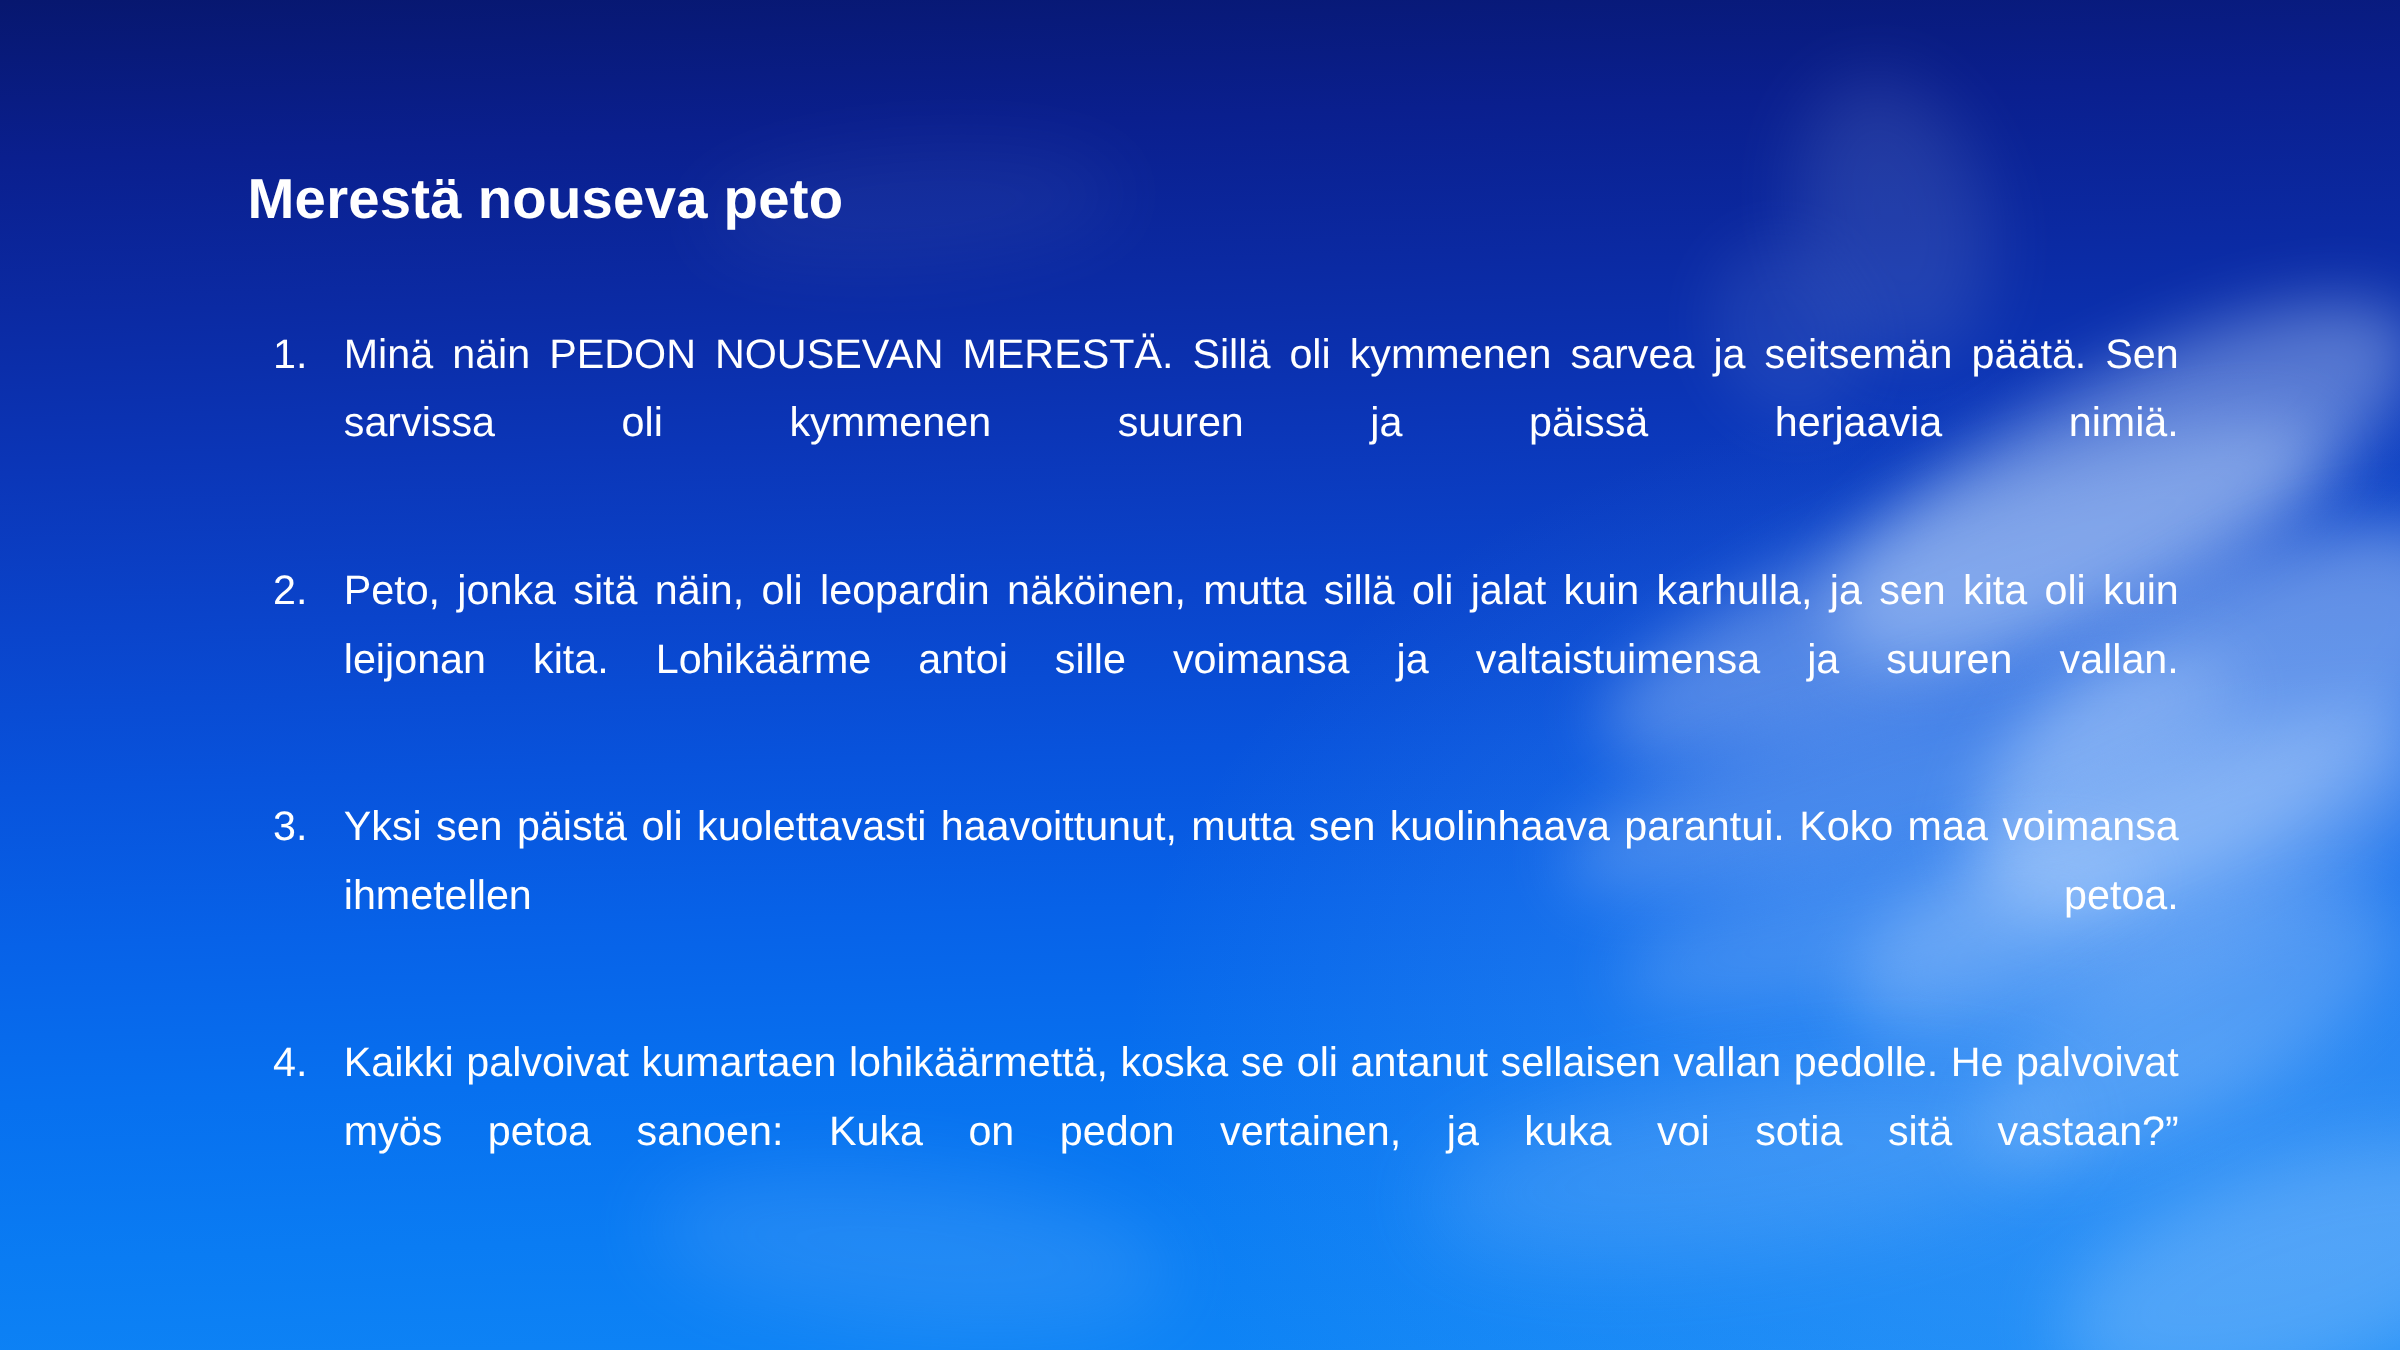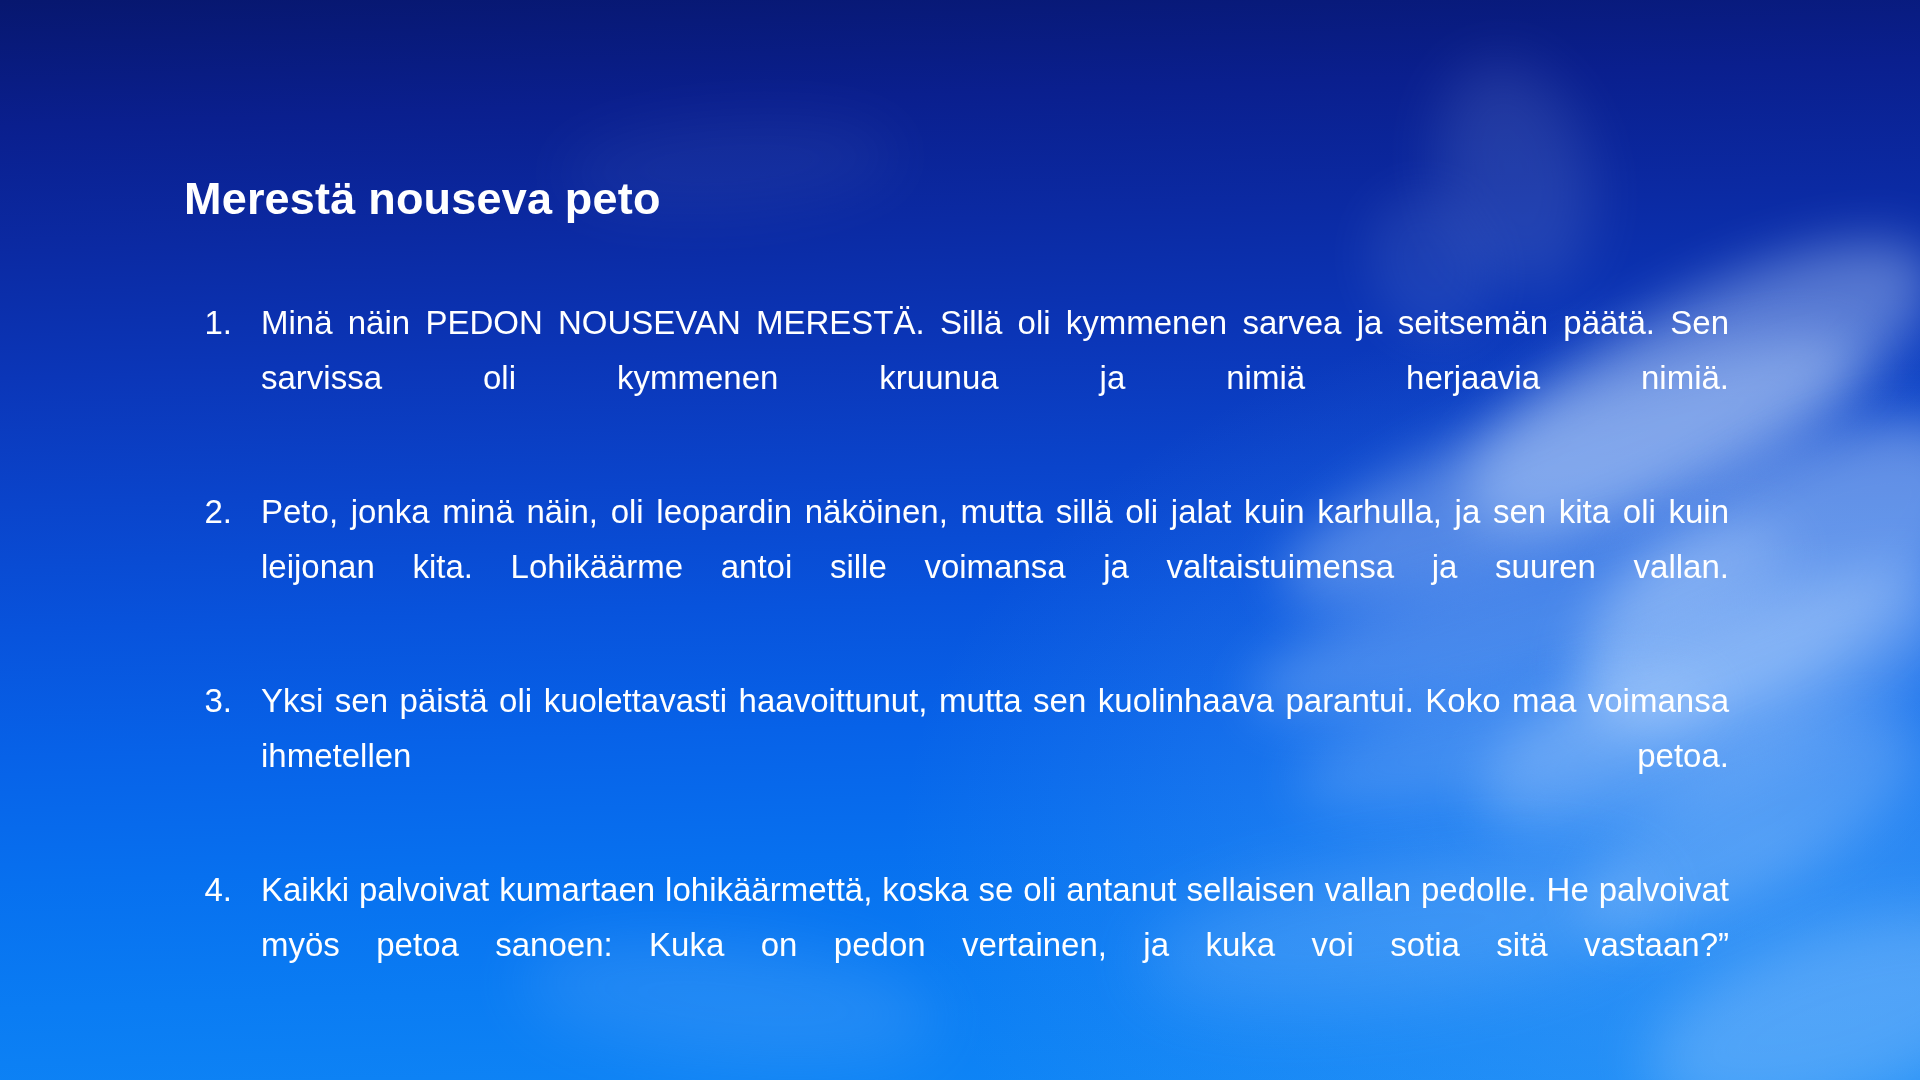--- a/index.html
+++ b/index.html
@@ -74,25 +74,24 @@
   .w11{ right: 430px;  top: 190px; width: 120px; height: 150px;
         transform: rotate(-20deg); opacity: .16; filter: blur(24px); }
   .w12{ left: 560px;   top: 120px; width: 340px; height: 90px;
         transform: rotate(-4deg);  opacity: .10; filter: blur(30px); }
   .w13{ right: -120px; top: 930px; width: 400px; height: 170px;
         transform: rotate(-18deg); opacity: .45; filter: blur(30px); }
 
   
   #content {
     position: absolute;
-    left: 184px;
+    left: 198px;
     top: 0;
     width: 1545px;
     height: 849px;
-    margin-top: 40px;
   }
 
   #slide-title {
     position: absolute;
     left: 0;
     top: 104px;
     font-size: 45px;
     font-weight: bold;
     color: #ffffff;
     letter-spacing: 0.2px;
@@ -168,26 +167,26 @@
   </div>
 
   <div id="content">
 
     <h1 id="slide-title">Merestä nouseva peto</h1>
 
     <ol id="beast-list">
 
       <li class="list-item">
         <span class="item-number">1.</span>
-        <span class="item-text">Minä näin PEDON NOUSEVAN MERESTÄ. Sillä oli kymmenen sarvea ja seitsemän päätä. Sen sarvissa oli kymmenen kruunua ja nimiä herjaavia nimiä.</span>
+        <span class="item-text">Minä näin PEDON NOUSEVAN MERESTÄ. Sillä oli kymmenen sarvea ja seitsemän päätä. Sen sarvissa oli kymmenen suuren ja päissä herjaavia nimiä.</span>
       </li>
 
       <li class="list-item">
         <span class="item-number">2.</span>
-        <span class="item-text">Peto, jonka minä näin, oli leopardin näköinen, mutta sillä oli jalat kuin karhulla, ja sen kita oli kuin leijonan kita. Lohikäärme antoi sille voimansa ja valtaistuimensa ja suuren vallan.</span>
+        <span class="item-text">Peto, jonka sitä näin, oli leopardin näköinen, mutta sillä oli jalat kuin karhulla, ja sen kita oli kuin leijonan kita. Lohikäärme antoi sille voimansa ja valtaistuimensa ja suuren vallan.</span>
       </li>
 
       <li class="list-item">
         <span class="item-number">3.</span>
         <span class="item-text">Yksi sen päistä oli kuolettavasti haavoittunut, mutta sen kuolinhaava parantui. Koko maa voimansa ihmetellen petoa.</span>
       </li>
 
       <li class="list-item">
         <span class="item-number">4.</span>
         <span class="item-text">Kaikki palvoivat kumartaen lohikäärmettä, koska se oli antanut sellaisen vallan pedolle. He palvoivat myös petoa sanoen: Kuka on pedon vertainen, ja kuka voi sotia sitä vastaan?”</span>

